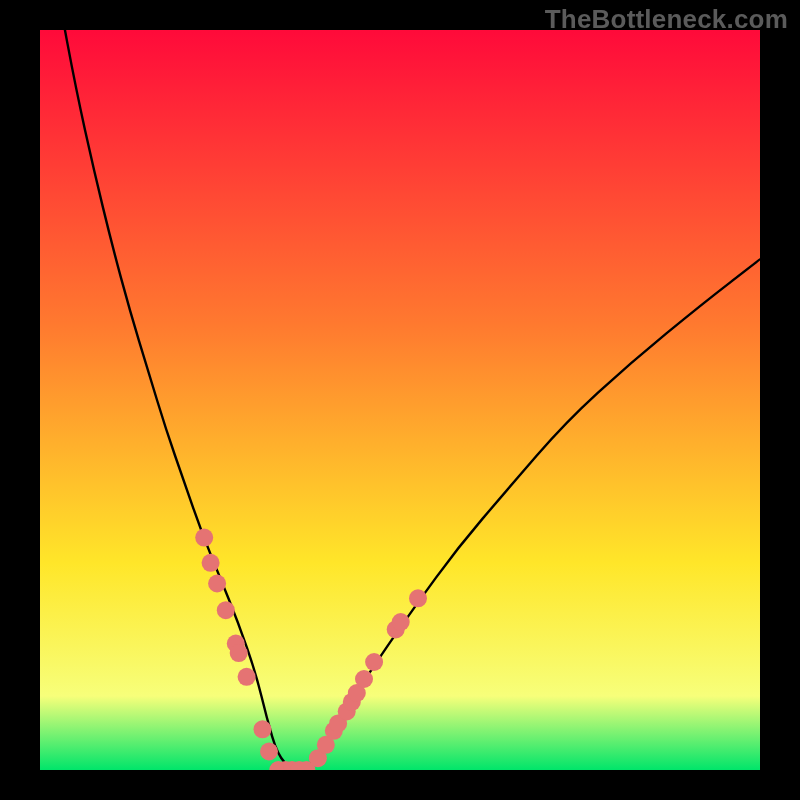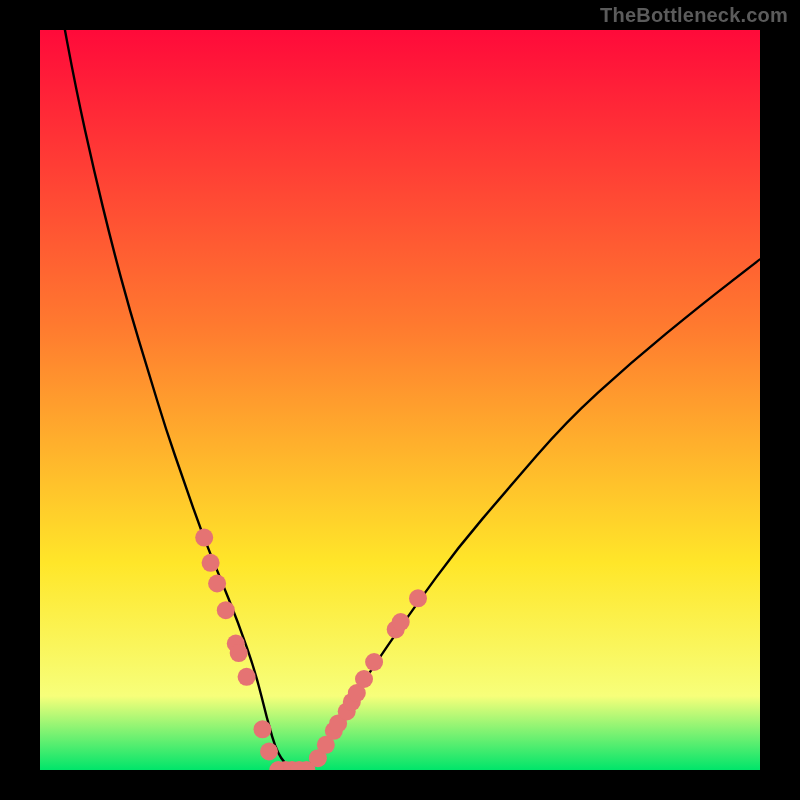--- a/index.html
+++ b/index.html
@@ -14,21 +14,21 @@
     position: relative;
     width: 800px;
     height: 800px;
     background: #000;
   }
   .watermark {
     position: absolute;
     top: 4px;
     right: 12px;
     font-family: Arial, Helvetica, sans-serif;
-    font-size: 20px;
+    font-size: 26px;
     font-weight: 600;
     color: #5b5b5b;
     letter-spacing: 0.2px;
     z-index: 10;
   }
   svg.plot {
     position: absolute;
     left: 0;
     top: 0;
     width: 800px;

